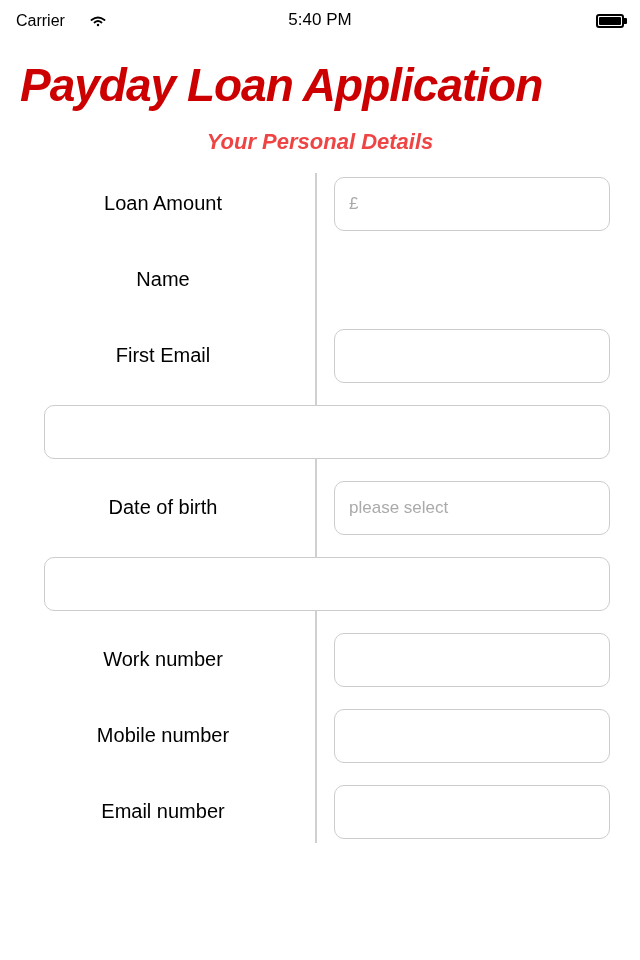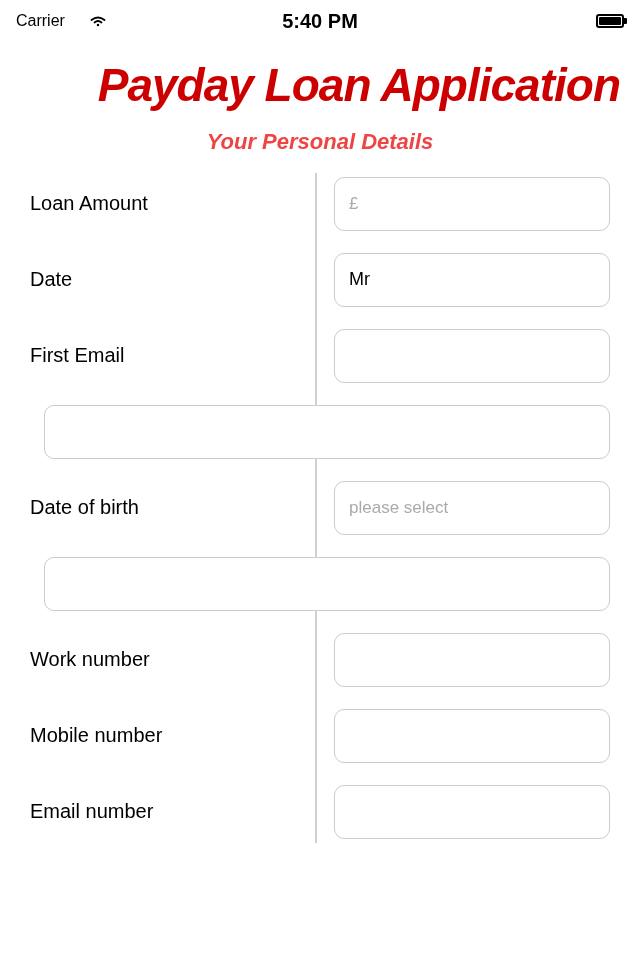--- a/index.html
+++ b/index.html
@@ -30,22 +30,22 @@
     .status-left {
       display: flex;
       align-items: center;
       gap: 24px;
       font-size: 16px;
       font-weight: 500;
       color: #000;
     }
 
     .status-time {
-      font-size: 20px;
-      font-weight: 700;
+      font-size: 17px;
+      font-weight: 400;
       color: #000;
       position: absolute;
       left: 50%;
       transform: translateX(-50%);
       top: 10px;
     }
 
     .status-right {
       display: flex;
       align-items: center;
@@ -77,21 +77,21 @@
       left: 1px;
       top: 1px;
       bottom: 1px;
       width: calc(100% - 2px);
       background: #000;
       border-radius: 1px;
     }
 
     
     .app-title {
-      text-align: right;
+      text-align: left;
       padding: 18px 20px 10px;
       font-size: 46px;
       font-weight: 900;
       color: #cc0000;
       font-family: Arial Black, 'Arial Bold', Gadget, sans-serif;
       font-style: italic;
       line-height: 1.1;
       text-shadow: none;
       letter-spacing: -1px;
     }
@@ -114,21 +114,21 @@
 
     .form-row {
       display: flex;
       align-items: center;
       margin-bottom: 14px;
       min-height: 62px;
     }
 
     .form-label {
       width: 290px;
-      text-align: left;
+      text-align: center;
       padding-right: 24px;
       font-size: 20px;
       color: #000000;
       font-weight: 400;
       flex-shrink: 0;
     }
 
     .form-input-wrapper {
       flex: 1;
       padding-left: 14px;
@@ -196,22 +196,21 @@
 <div class="section-heading">Your Personal Details</div>
 
 <div class="form-area-wrapper">
   <div class="vertical-sep"></div>
   <div class="form-container" id="form-container">
   <div class="form-row">
         <label class="form-label" for="input-loan-amount">Loan Amount</label>
         <div class="form-input-wrapper"><input class="form-input" type="text" id="input-loan-amount" placeholder="£" style=""></div>
       </div>
       <div class="form-row">
-        <label class="form-label" for="input-title">Date</label>
-        <div class="form-input-wrapper"><input class="form-input" type="text" id="input-title" value="Mr" style=""></div>
+        <label class="form-label" for="input-title">Name</label>
       </div>
       <div class="form-row">
         <label class="form-label" for="input-first-name">First Email</label>
         <div class="form-input-wrapper"><input class="form-input" type="text" id="input-first-name" style=""></div>
       </div>
       <div class="form-row">
         <div class="form-input-wrapper"><input class="form-input" type="text" id="input-surname" style=""></div>
       </div>
       <div class="form-row">
         <label class="form-label" for="input-date-of-birth">Date of birth</label>

